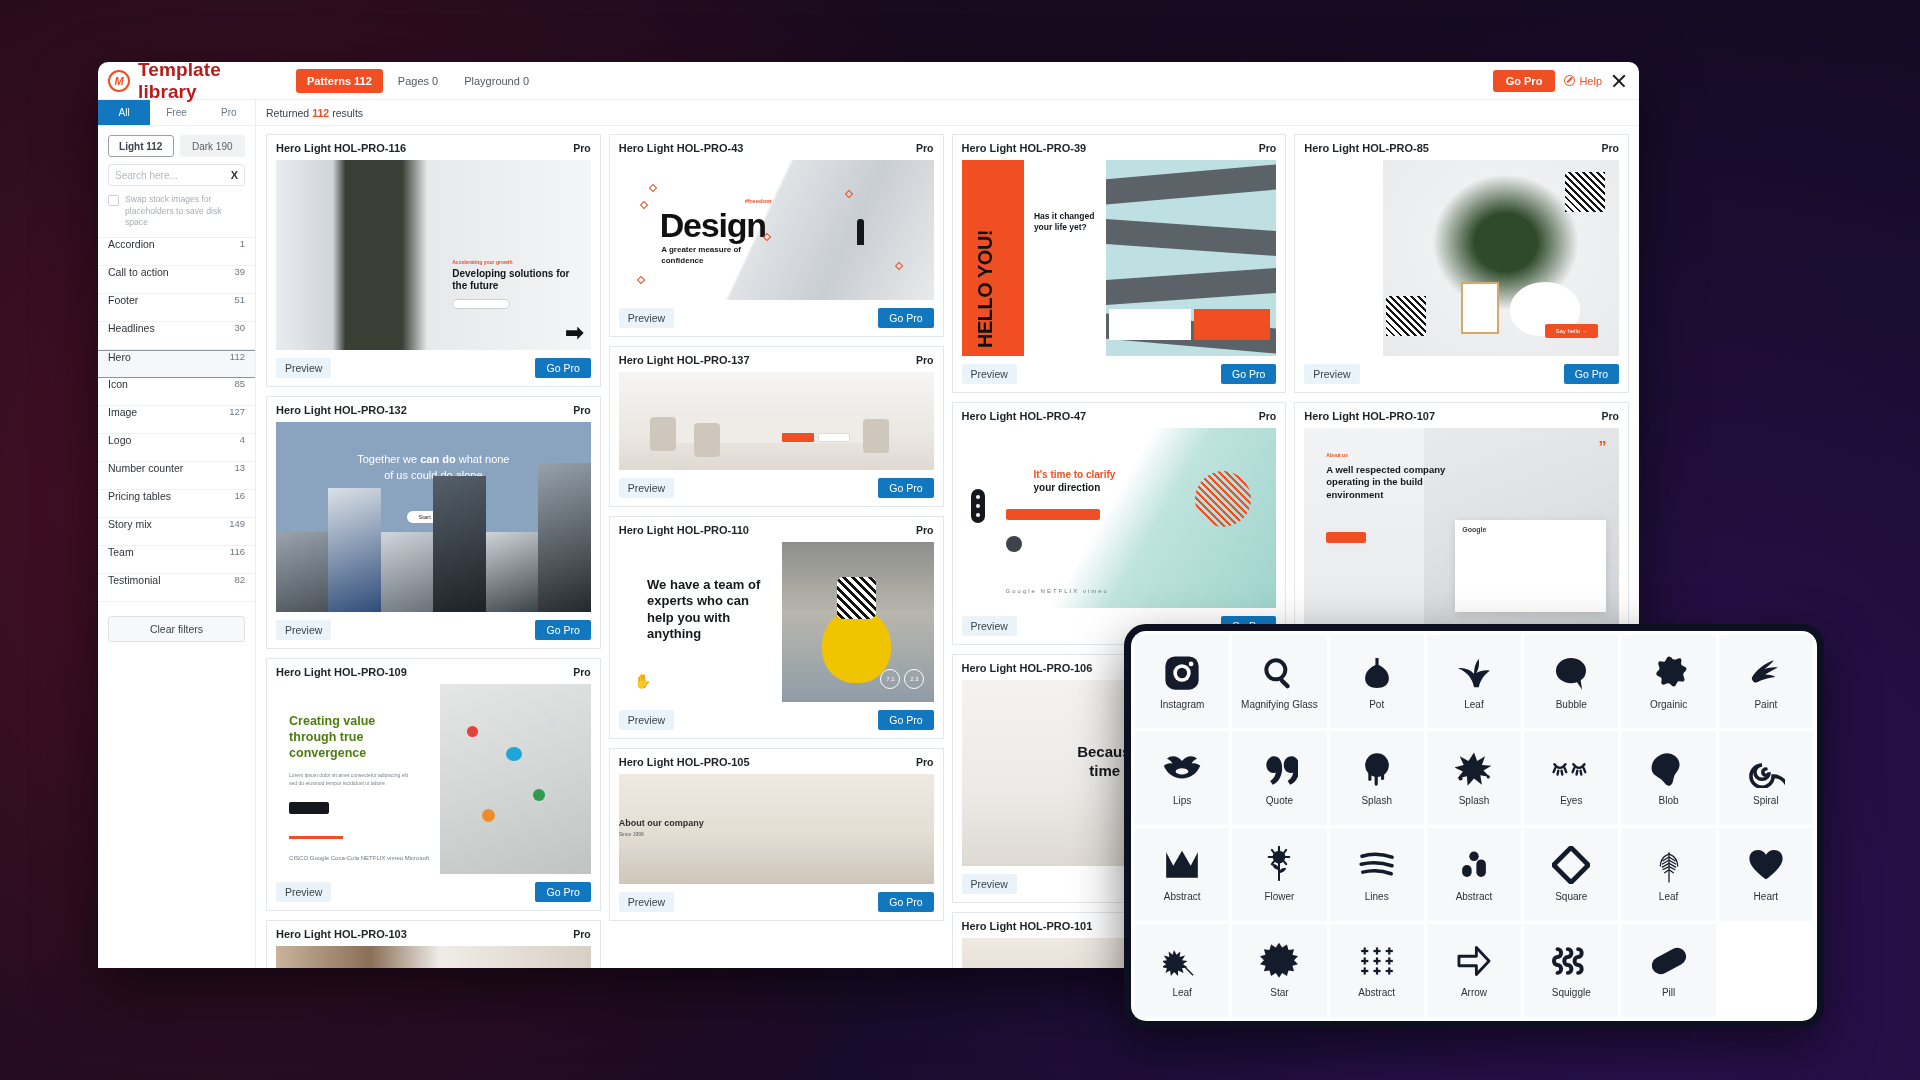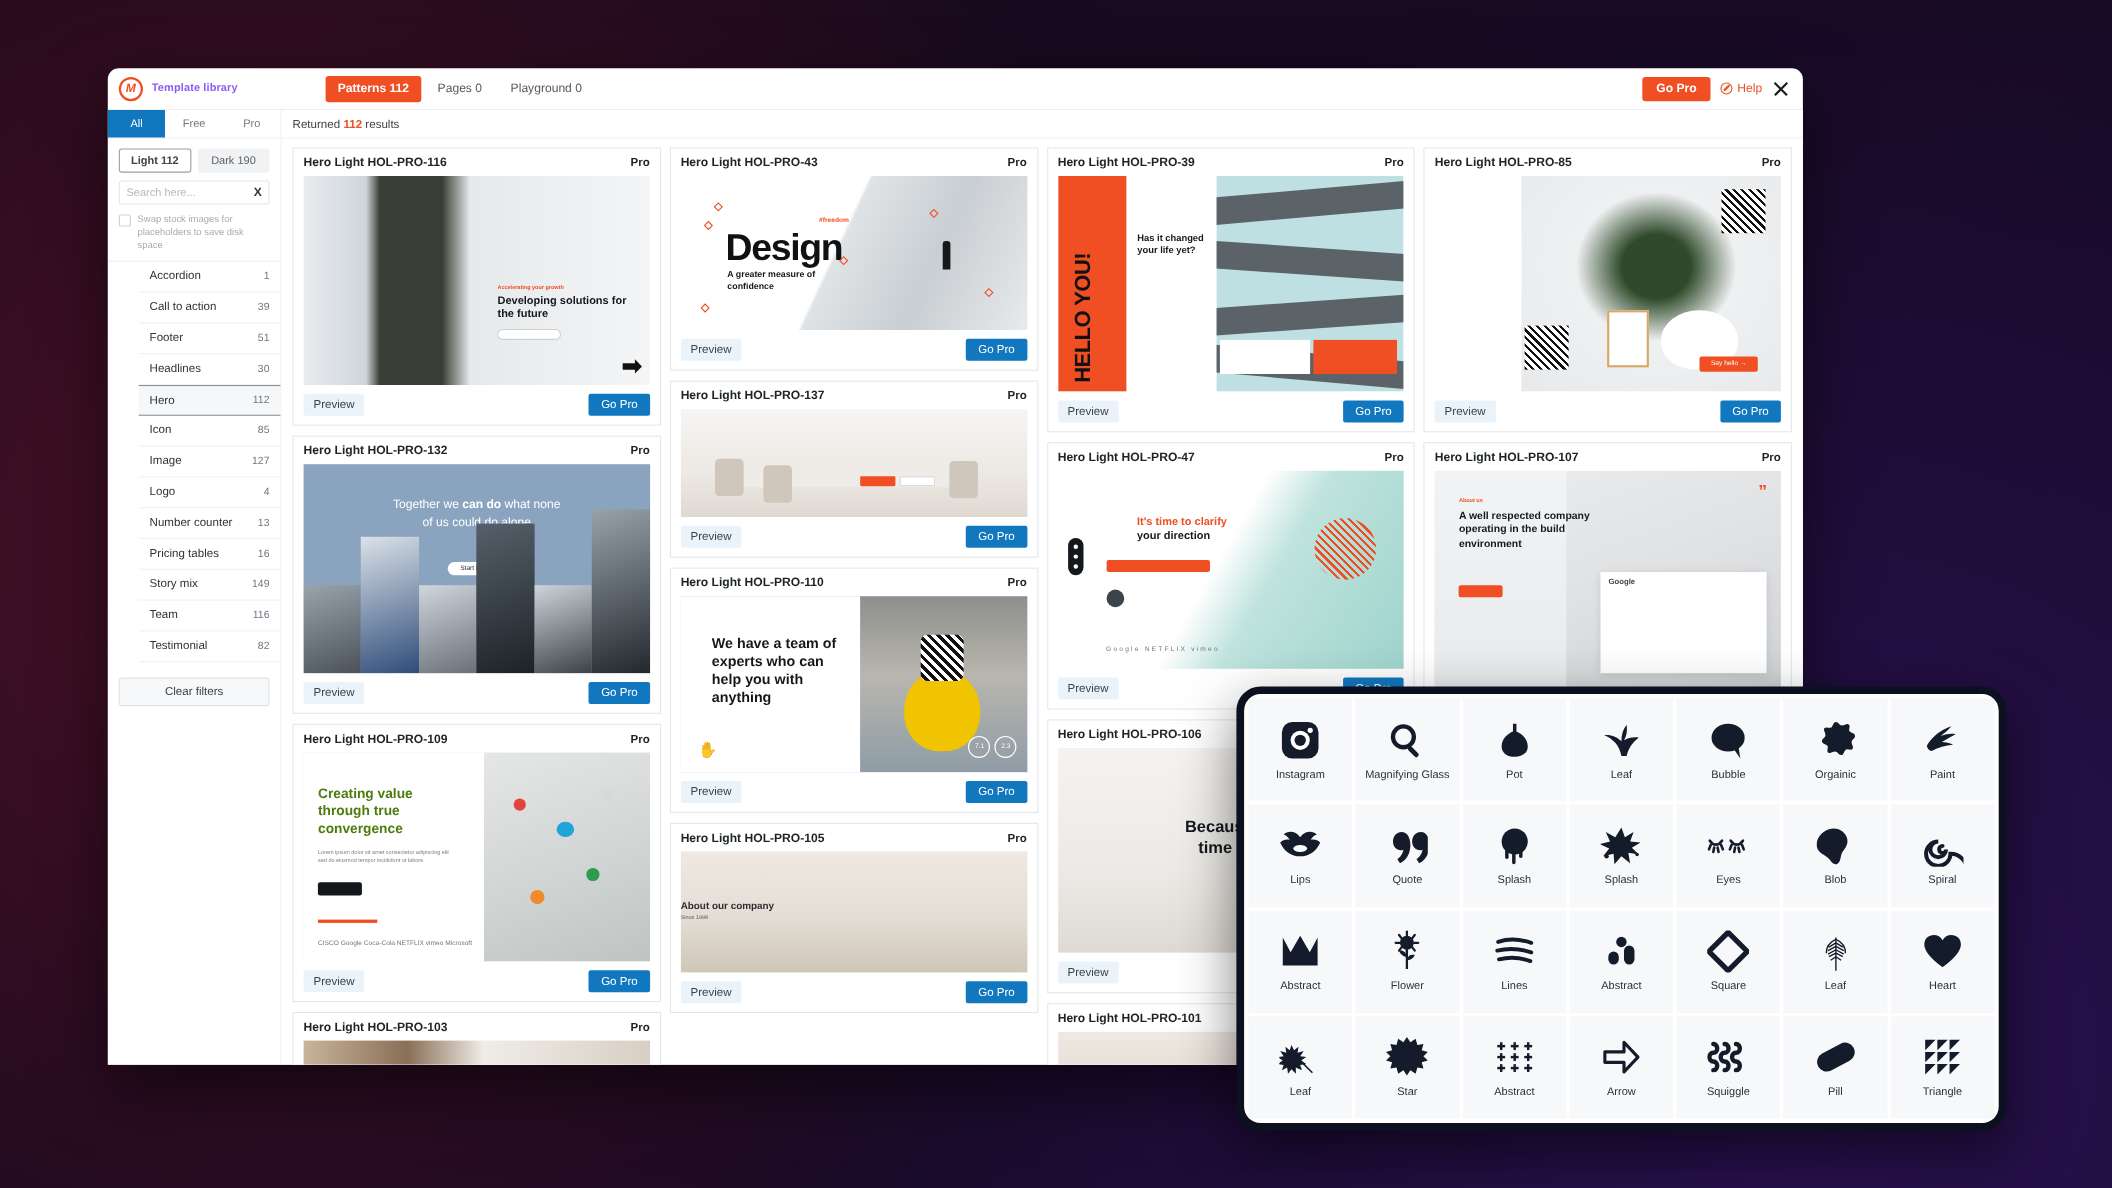--- a/index.html
+++ b/index.html
@@ -23,21 +23,21 @@
 
   
   .app-header{ height:38px; display:flex; align-items:center; padding:0 8px 0 10px;
      border-bottom:1px solid #eceff1; position:relative;}
   .brand{ display:flex; align-items:center; gap:8px; width:172px;}
   .brand-mark{ width:22px; height:22px; border-radius:50%; border:2.2px solid #f04e23;
      position:relative; flex:0 0 auto;}
   .brand-mark:after{content:"M"; position:absolute; inset:0; display:flex;
      align-items:center; justify-content:center; font-size:11px; font-weight:700;
      color:#f04e23; font-style:italic;}
-  .brand-text{ color:#8b5cf6; font-size:10px; font-weight:700; letter-spacing:.1px;}
+  .brand-text{ color:#b91c1c; font-size:19px; font-weight:700; letter-spacing:.1px;}
   .hdr-tabs{ display:flex; align-items:center; gap:4px; margin-left:16px;}
   .hdr-tab{ font-size:11px; color:#54595f; padding:6px 11px; border-radius:3px; cursor:pointer;
       white-space:nowrap;}
   .hdr-tab.active{ background:#f04e23; color:#fff; font-weight:600;}
   .hdr-right{ margin-left:auto; display:flex; align-items:center; gap:9px; padding-right:4px;}
   .gopro-btn{ background:#f04e23; color:#fff; font-size:11px; font-weight:600;
      padding:5px 13px; border-radius:3px; cursor:pointer;}
   .help-link{ display:flex; align-items:center; gap:4px; color:#f04e23; font-size:11px; cursor:pointer;}
   .help-ic{ width:11px; height:11px; border:1.5px solid #f04e23; border-radius:50%;
      position:relative;}
@@ -66,23 +66,23 @@
      display:flex; align-items:center; padding:0 6px; position:relative;}
   .search-wrap input{ border:0; outline:0; font-size:10px; color:#3c434a; width:100%;
      font-family:inherit; background:transparent;}
   .search-wrap input::placeholder{ color:#b3b9bf;}
   .search-clear{ font-size:11px; font-weight:700; color:#2f3338; cursor:pointer; padding-left:4px;}
   .swap-row{ display:flex; gap:6px; padding:2px 10px 8px;}
   .swap-box{ width:11px; height:11px; border:1px solid #cdd1d6; border-radius:2px; flex:0 0 auto;
      margin-top:1px; cursor:pointer;}
   .swap-txt{ font-size:8.6px; line-height:1.35; color:#a7adb3;}
   .cat-list{ border-top:1px solid #eceff1;}
-  .cat{ display:flex; align-items:center; justify-content:space-between; height:28px;
+  .cat{ display:flex; align-items:flex-start; justify-content:space-between; height:28px;
      padding:0 10px; border-bottom:1px solid #f0f1f3; font-size:10.5px; color:#2f3338;
-     cursor:pointer;margin-left:28px;}
+     cursor:pointer;}
   .cat .count{ font-size:9.5px; color:#6d7882;}
   .cat.active{ background:#f6f7f8; border-top:1.4px solid #8d949b; border-bottom:1.4px solid #8d949b;}
   .clear-wrap{ padding:14px 10px;}
   .clear-btn{ width:100%; height:26px; border:1px solid #e0e2e5; background:#f7f8f9;
      border-radius:3px; font-size:10.5px; color:#3c434a; cursor:pointer; font-family:inherit;}
 
   
   .content{ flex:1; background:#fff; display:flex; flex-direction:column; min-width:0;}
   .returned{ height:26px; display:flex; align-items:center; padding-left:10px; font-size:10.5px;
      color:#3c434a; border-bottom:1px solid #eceff1;}
@@ -873,30 +873,14 @@
     <span class="ic-label">Squiggle</span>
     </div>
 
   <div class="ic-cell">
     <svg viewBox="0 0 48 48">
         <rect x="1" y="13" width="46" height="22" rx="11" transform="rotate(-28 24 24)"></rect>
       </svg>
     <span class="ic-label">Pill</span>
     </div>
 
-  <div class="ic-cell">
-    <svg viewBox="0 0 48 48">
-        <g>
-          <path d="M4 4h12L4 16z"></path>
-          <path d="M18 4h12L18 16z"></path>
-          <path d="M32 4h12L32 16z"></path>
-          <path d="M4 18h12L4 30z"></path>
-          <path d="M18 18h12L18 30z"></path>
-          <path d="M32 18h12L32 30z"></path>
-          <path d="M4 32h12L4 44z"></path>
-          <path d="M18 32h12L18 44z"></path>
-          <path d="M32 32h12L32 44z"></path>
-        </g>
-      </svg>
-    <span class="ic-label">Triangle</span>
-    </div>
 
 </div>
 
 </body></html>

